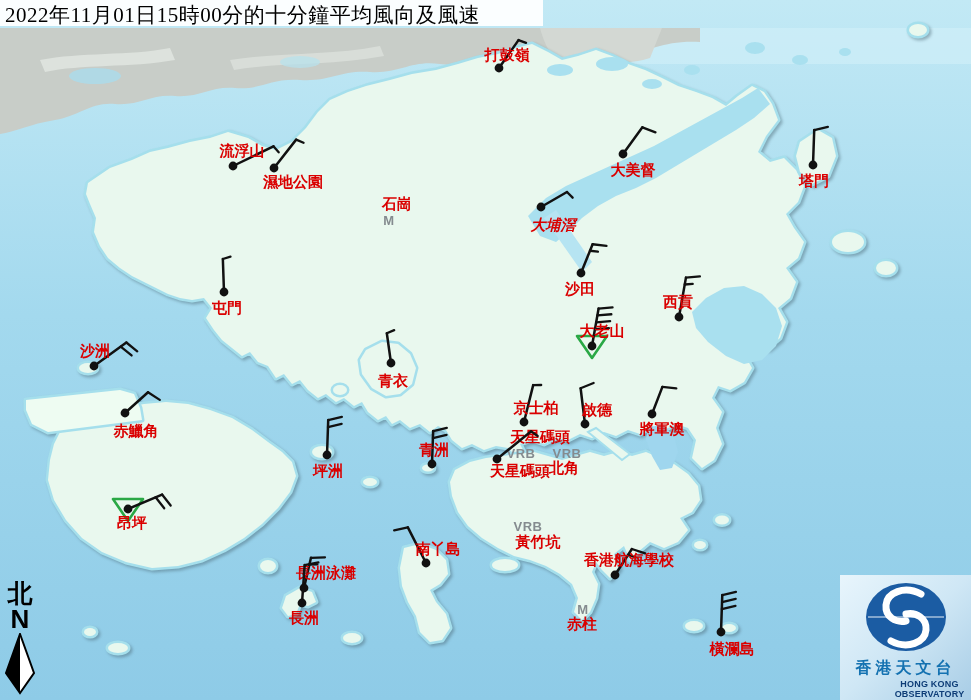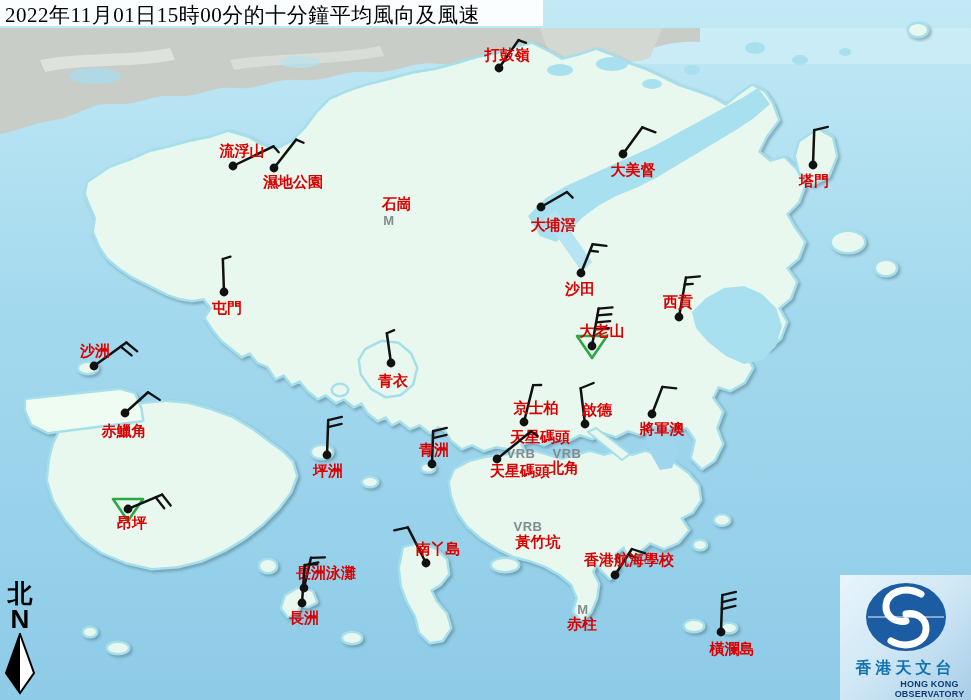--- a/index.html
+++ b/index.html
@@ -165,21 +165,21 @@
           <circle cx="60" cy="60" r="4.4" fill="#111111"></circle>
         </svg>
         <div class="lbl" style="left: 814px; top: 181px;">塔門</div>
       </div>
       <div class="st">
         <svg class="barb" width="120" height="120" style="left: 481px; top: 147px;">
           <line x1="60" y1="60" x2="85.98076211353316" y2="45" stroke="#111111" stroke-width="2.5" stroke-linecap="round"></line>
           <line x1="85.98076211353316" y1="45" x2="91.63761636302554" y2="50.65685424949238" stroke="#111111" stroke-width="2.3" stroke-linecap="round"></line>
           <circle cx="60" cy="60" r="4.4" fill="#111111"></circle>
         </svg>
-        <div class="lbl" style="left: 553px; top: 225px;">大埔滘</div>
+        <div class="lbl" style="left: 553px; top: 225px; font-style: italic;">大埔滘</div>
       </div>
       <div class="st">
         <svg class="barb" width="120" height="120" style="left: 521px; top: 213px;">
           <line x1="60" y1="60" x2="71.61280439589328" y2="31.25730050842959" stroke="#111111" stroke-width="2.5" stroke-linecap="round"></line>
           <line x1="71.61280439589328" y1="31.25730050842959" x2="85.50845051887178" y2="32.96347131610165" stroke="#111111" stroke-width="2.3" stroke-linecap="round"></line>
           <line x1="68.99055824198189" y1="37.7475874903971" x2="76.93092745511247" y2="38.72254223763828" stroke="#111111" stroke-width="2.3" stroke-linecap="round"></line>
           <circle cx="60" cy="60" r="4.4" fill="#111111"></circle>
         </svg>
         <div class="lbl" style="left: 580px; top: 289px;">沙田</div>
       </div>
@@ -228,21 +228,21 @@
           <circle cx="60" cy="60" r="4.4" fill="#111111"></circle>
         </svg>
         <div class="lbl" style="left: 393px; top: 381px;">青衣</div>
       </div>
       <div class="st">
         <svg class="barb" width="120" height="120" style="left: 65px; top: 353px;">
           <line x1="60" y1="60" x2="83.03748958979922" y2="39.2569512028754" stroke="#111111" stroke-width="2.5" stroke-linecap="round"></line>
           <line x1="83.03748958979922" y1="39.2569512028754" x2="94.77887754103516" y2="46.881897693085776" stroke="#111111" stroke-width="2.3" stroke-linecap="round"></line>
           <circle cx="60" cy="60" r="4.4" fill="#111111"></circle>
         </svg>
-        <div class="lbl" style="left: 124px; top: 431px;">赤鱲角</div>
+        <div class="lbl" style="left: 136px; top: 431px;">赤鱲角</div>
       </div>
       <div class="st">
         <svg class="barb" width="120" height="120" style="left: 267px; top: 395px;">
           <line x1="60" y1="60" x2="61.22148238458753" y2="25.02132105433165" stroke="#111111" stroke-width="2.5" stroke-linecap="round"></line>
           <line x1="61.22148238458753" y1="25.02132105433165" x2="74.86266329158083" y2="21.872006293517543" stroke="#111111" stroke-width="2.3" stroke-linecap="round"></line>
           <line x1="60.97718590767003" y1="32.01705684346532" x2="74.61836681466332" y2="28.867742082651212" stroke="#111111" stroke-width="2.3" stroke-linecap="round"></line>
           <circle cx="60" cy="60" r="4.4" fill="#111111"></circle>
         </svg>
         <div class="lbl" style="left: 328px; top: 471px;">坪洲</div>
       </div>

